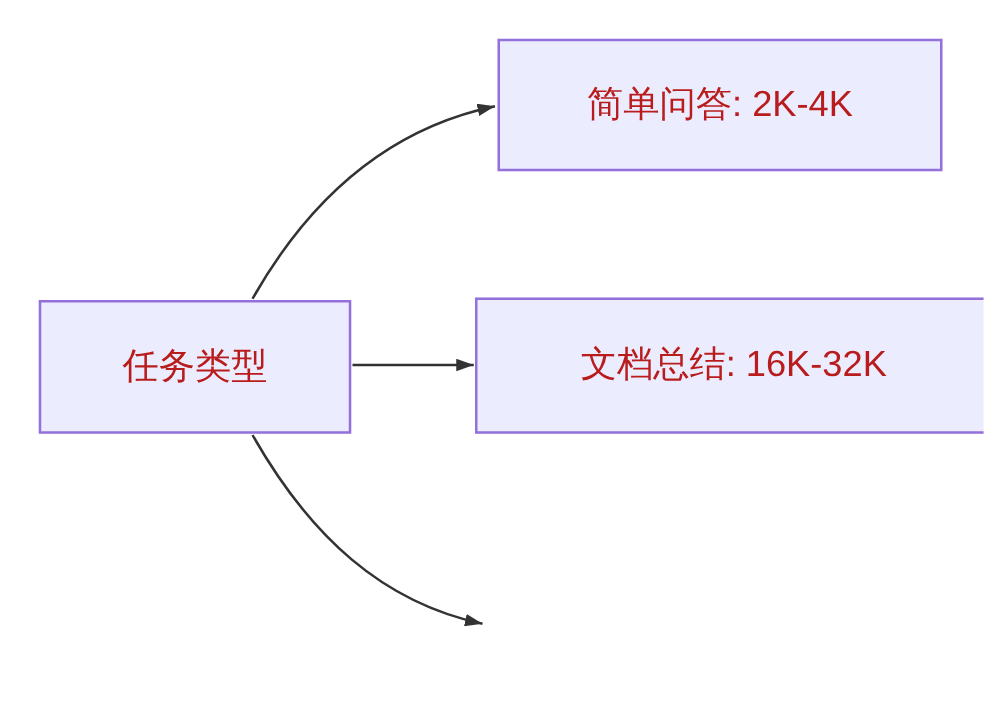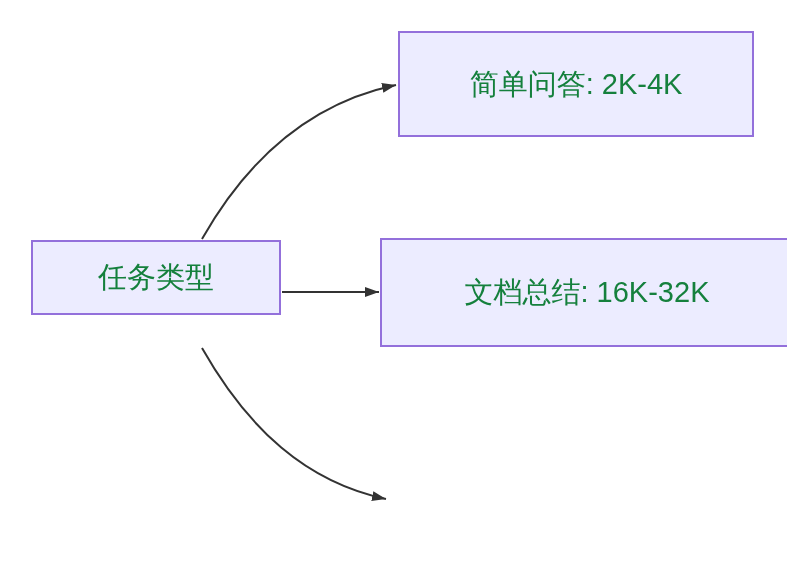--- a/index.html
+++ b/index.html
@@ -20,30 +20,30 @@
     left: 0;
     top: 0;
     width: 787px;
     height: 572px;
   }
   .node {
     position: absolute;
     box-sizing: border-box;
     background: #ECECFF;
     border: 2px solid #9370DB;
-    color: #15803d;
+    color: #b91c1c;
     display: flex;
     align-items: center;
     justify-content: center;
     font-size: 29px;
     line-height: 1;
     white-space: nowrap;
     text-align: center;
   }
-  .node-root  { left: 31px;  top: 240px; width: 250px; height: 75px; }
+  .node-root  { left: 31px;  top: 240px; width: 250px; height: 107px; }
   .node-b0    { left: 398px; top: 31px;  width: 356px; height: 106px; }
   .node-b1    { left: 380px; top: 238px; width: 414px; height: 109px; }
   .node-b2    { left: 388px; top: 445px; width: 374px; height: 111px; }
   .edge-path {
     fill: none;
     stroke: #333333;
     stroke-width: 2px;
   }
 </style>
 </head>

